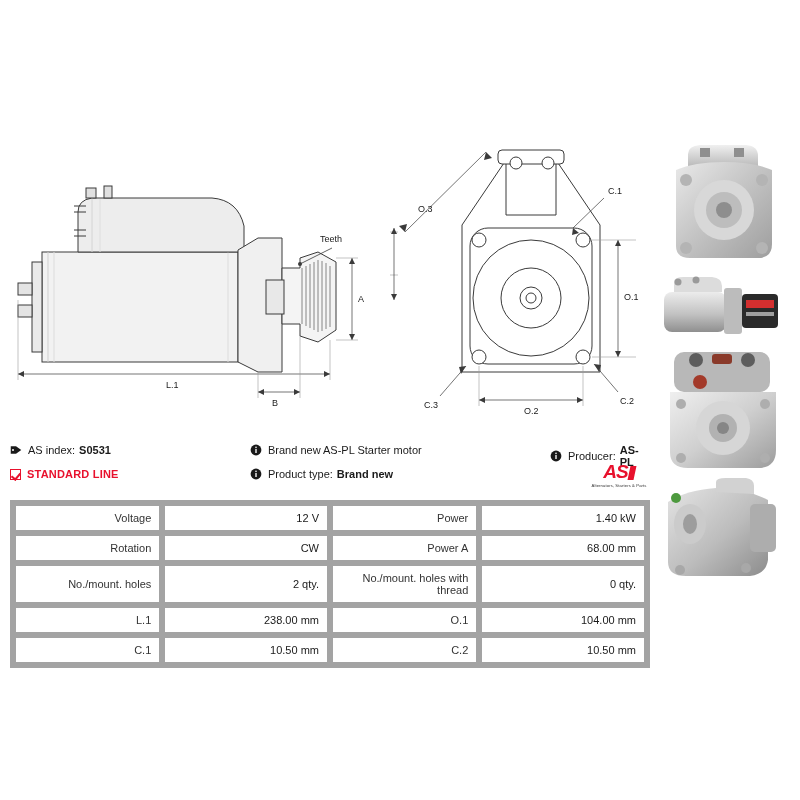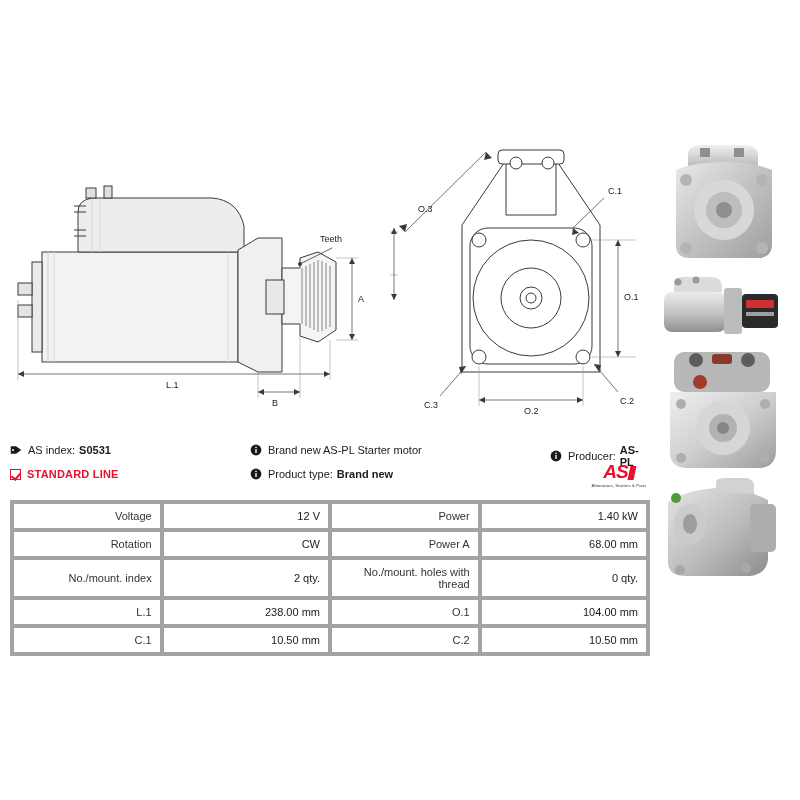--- a/index.html
+++ b/index.html
@@ -94,21 +94,21 @@
   
   table.specs {
     position: absolute;
     left: 10px; top: 500px;
     width: 640px;
     border-collapse: collapse;
     font-size: 11px;
     color: #1a1a1a;
   }
   table.specs td {
-    border: 4px solid #a3a3a3;
+    border: 6px solid #a3a3a3;
     padding: 6px 8px;
     height: 26px;
     vertical-align: middle;
   }
   td.lbl { text-align: right; color: #333; width: 160px; }
   td.val { text-align: right; width: 184px; }
 
   
   .photos {
     position: absolute;
@@ -335,21 +335,21 @@
         <td class="lbl">Power</td>
         <td class="val">1.40 kW</td>
       </tr>
       <tr>
         <td class="lbl">Rotation</td>
         <td class="val">CW</td>
         <td class="lbl">Power A</td>
         <td class="val">68.00 mm</td>
       </tr>
       <tr>
-        <td class="lbl">No./mount. index</td>
+        <td class="lbl">No./mount. holes</td>
         <td class="val">2 qty.</td>
         <td class="lbl">No./mount. holes with thread</td>
         <td class="val">0 qty.</td>
       </tr>
       <tr>
         <td class="lbl">L.1</td>
         <td class="val">238.00 mm</td>
         <td class="lbl">O.1</td>
         <td class="val">104.00 mm</td>
       </tr>

